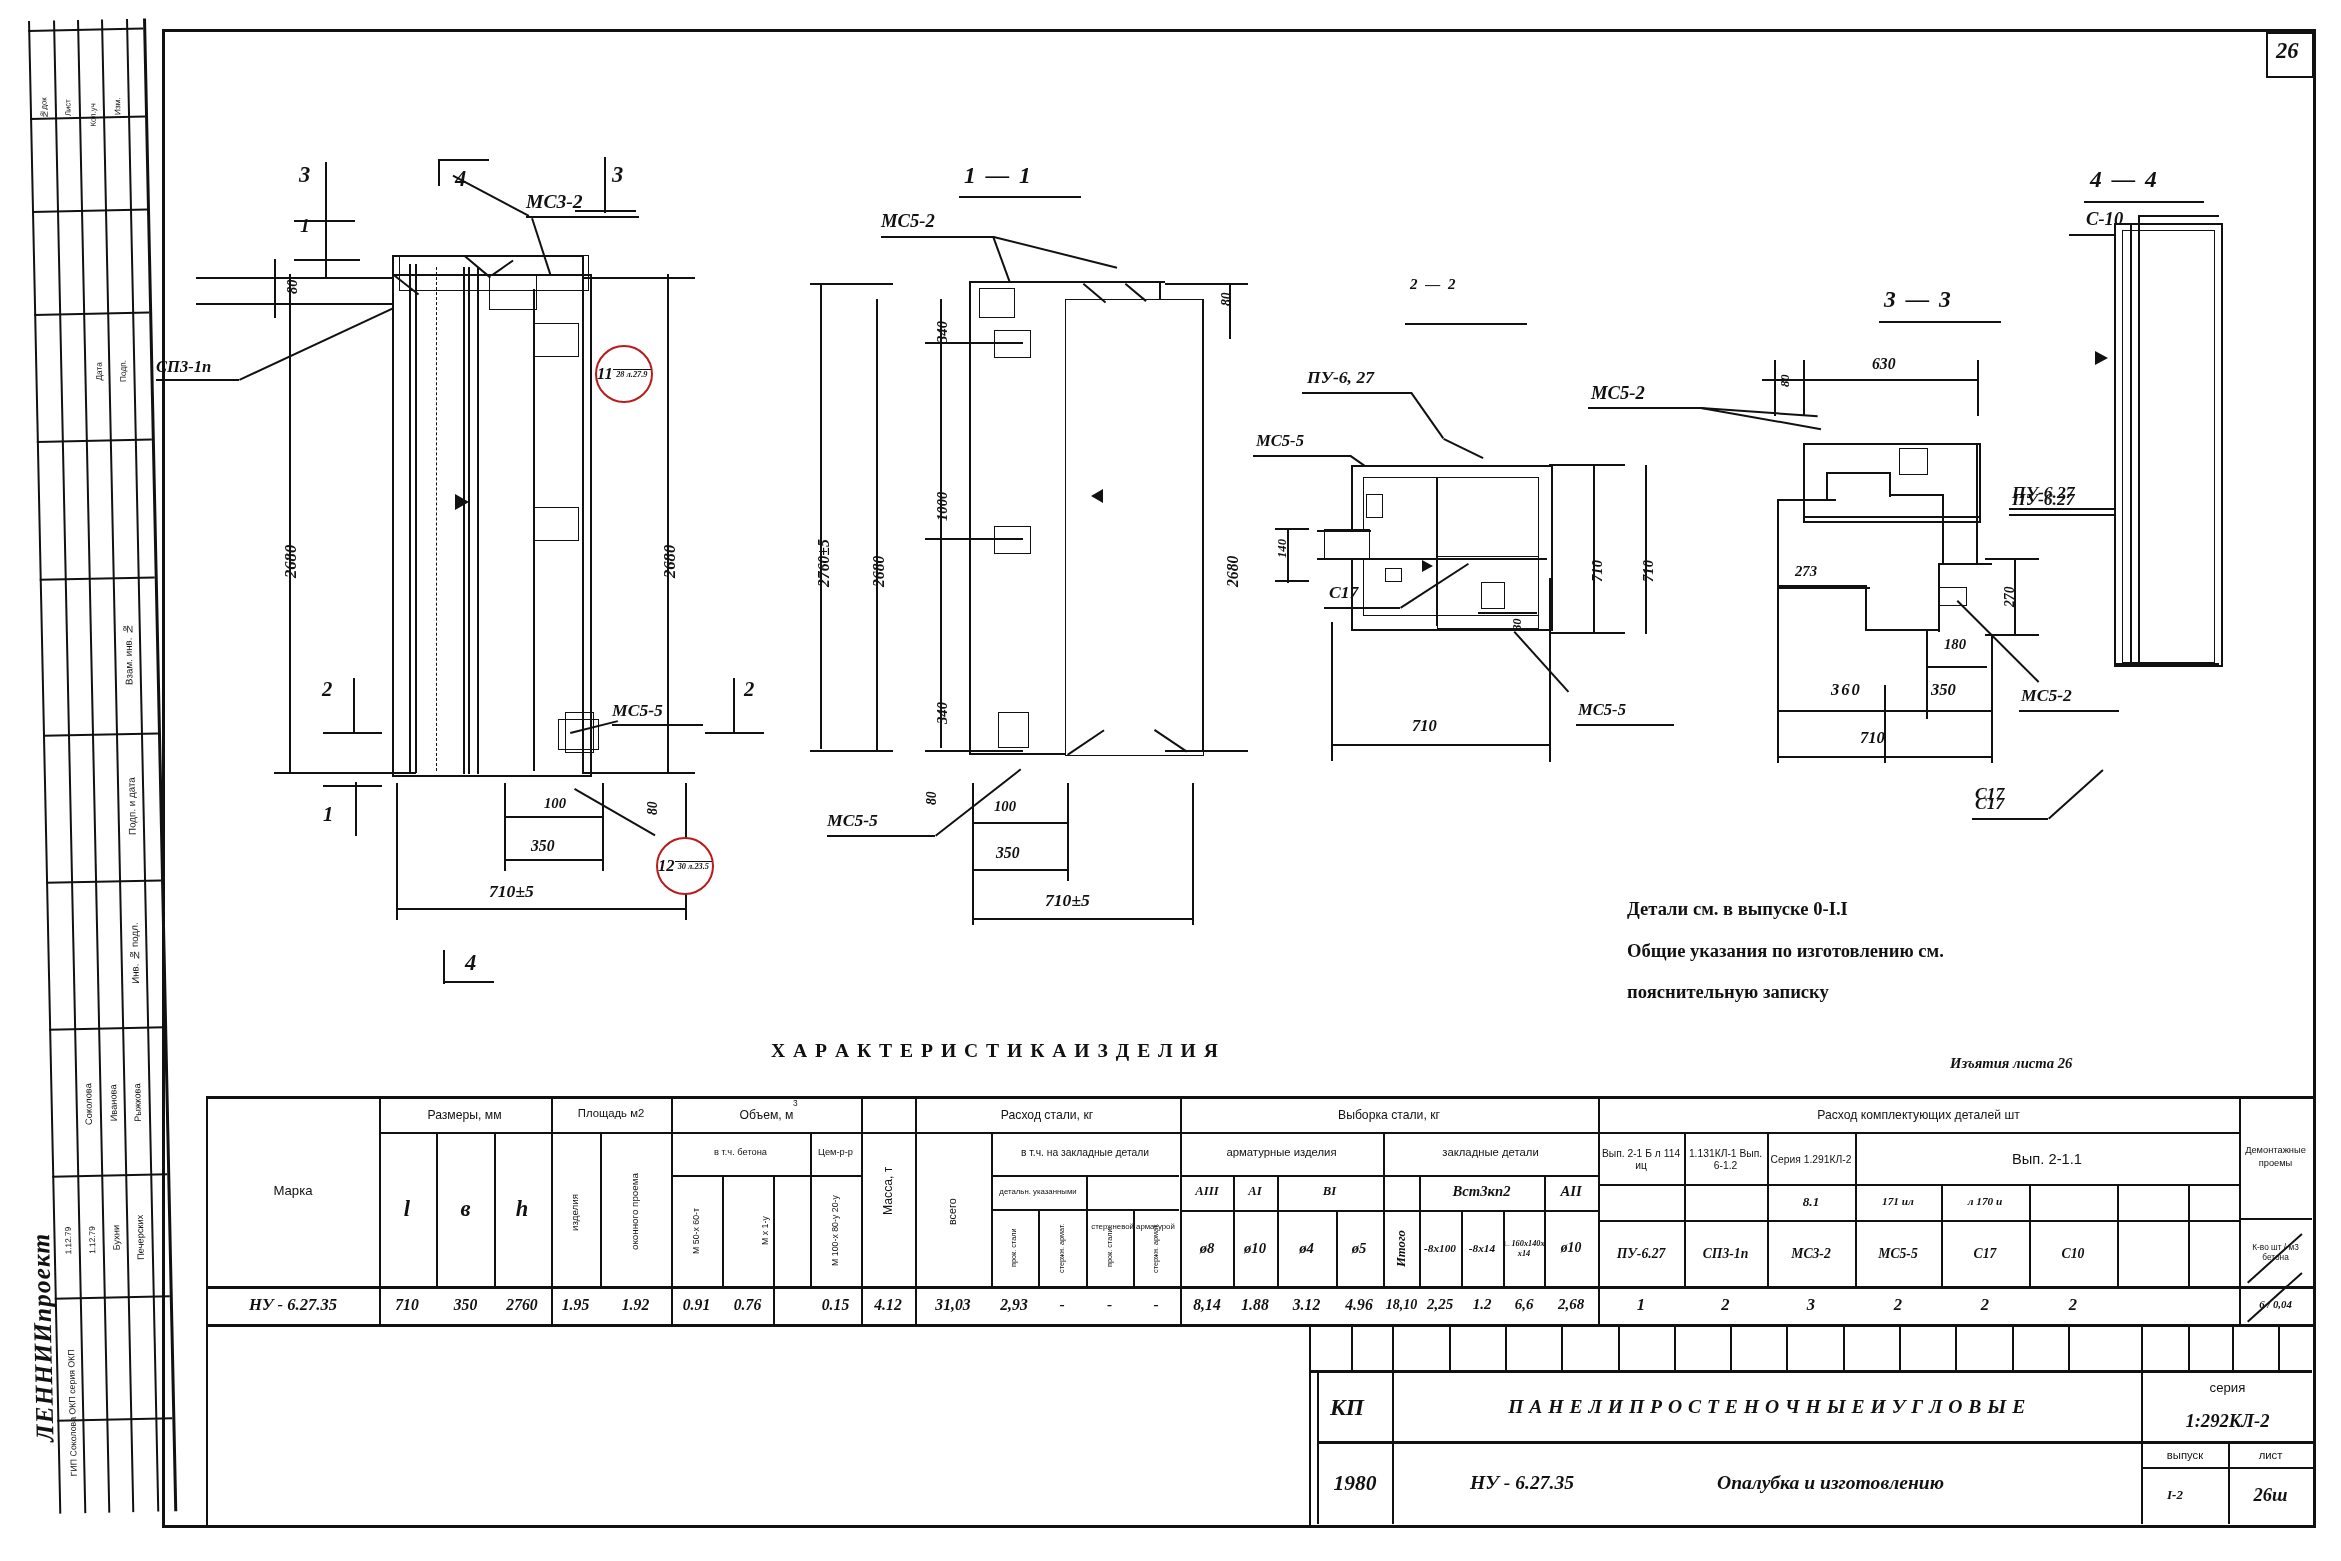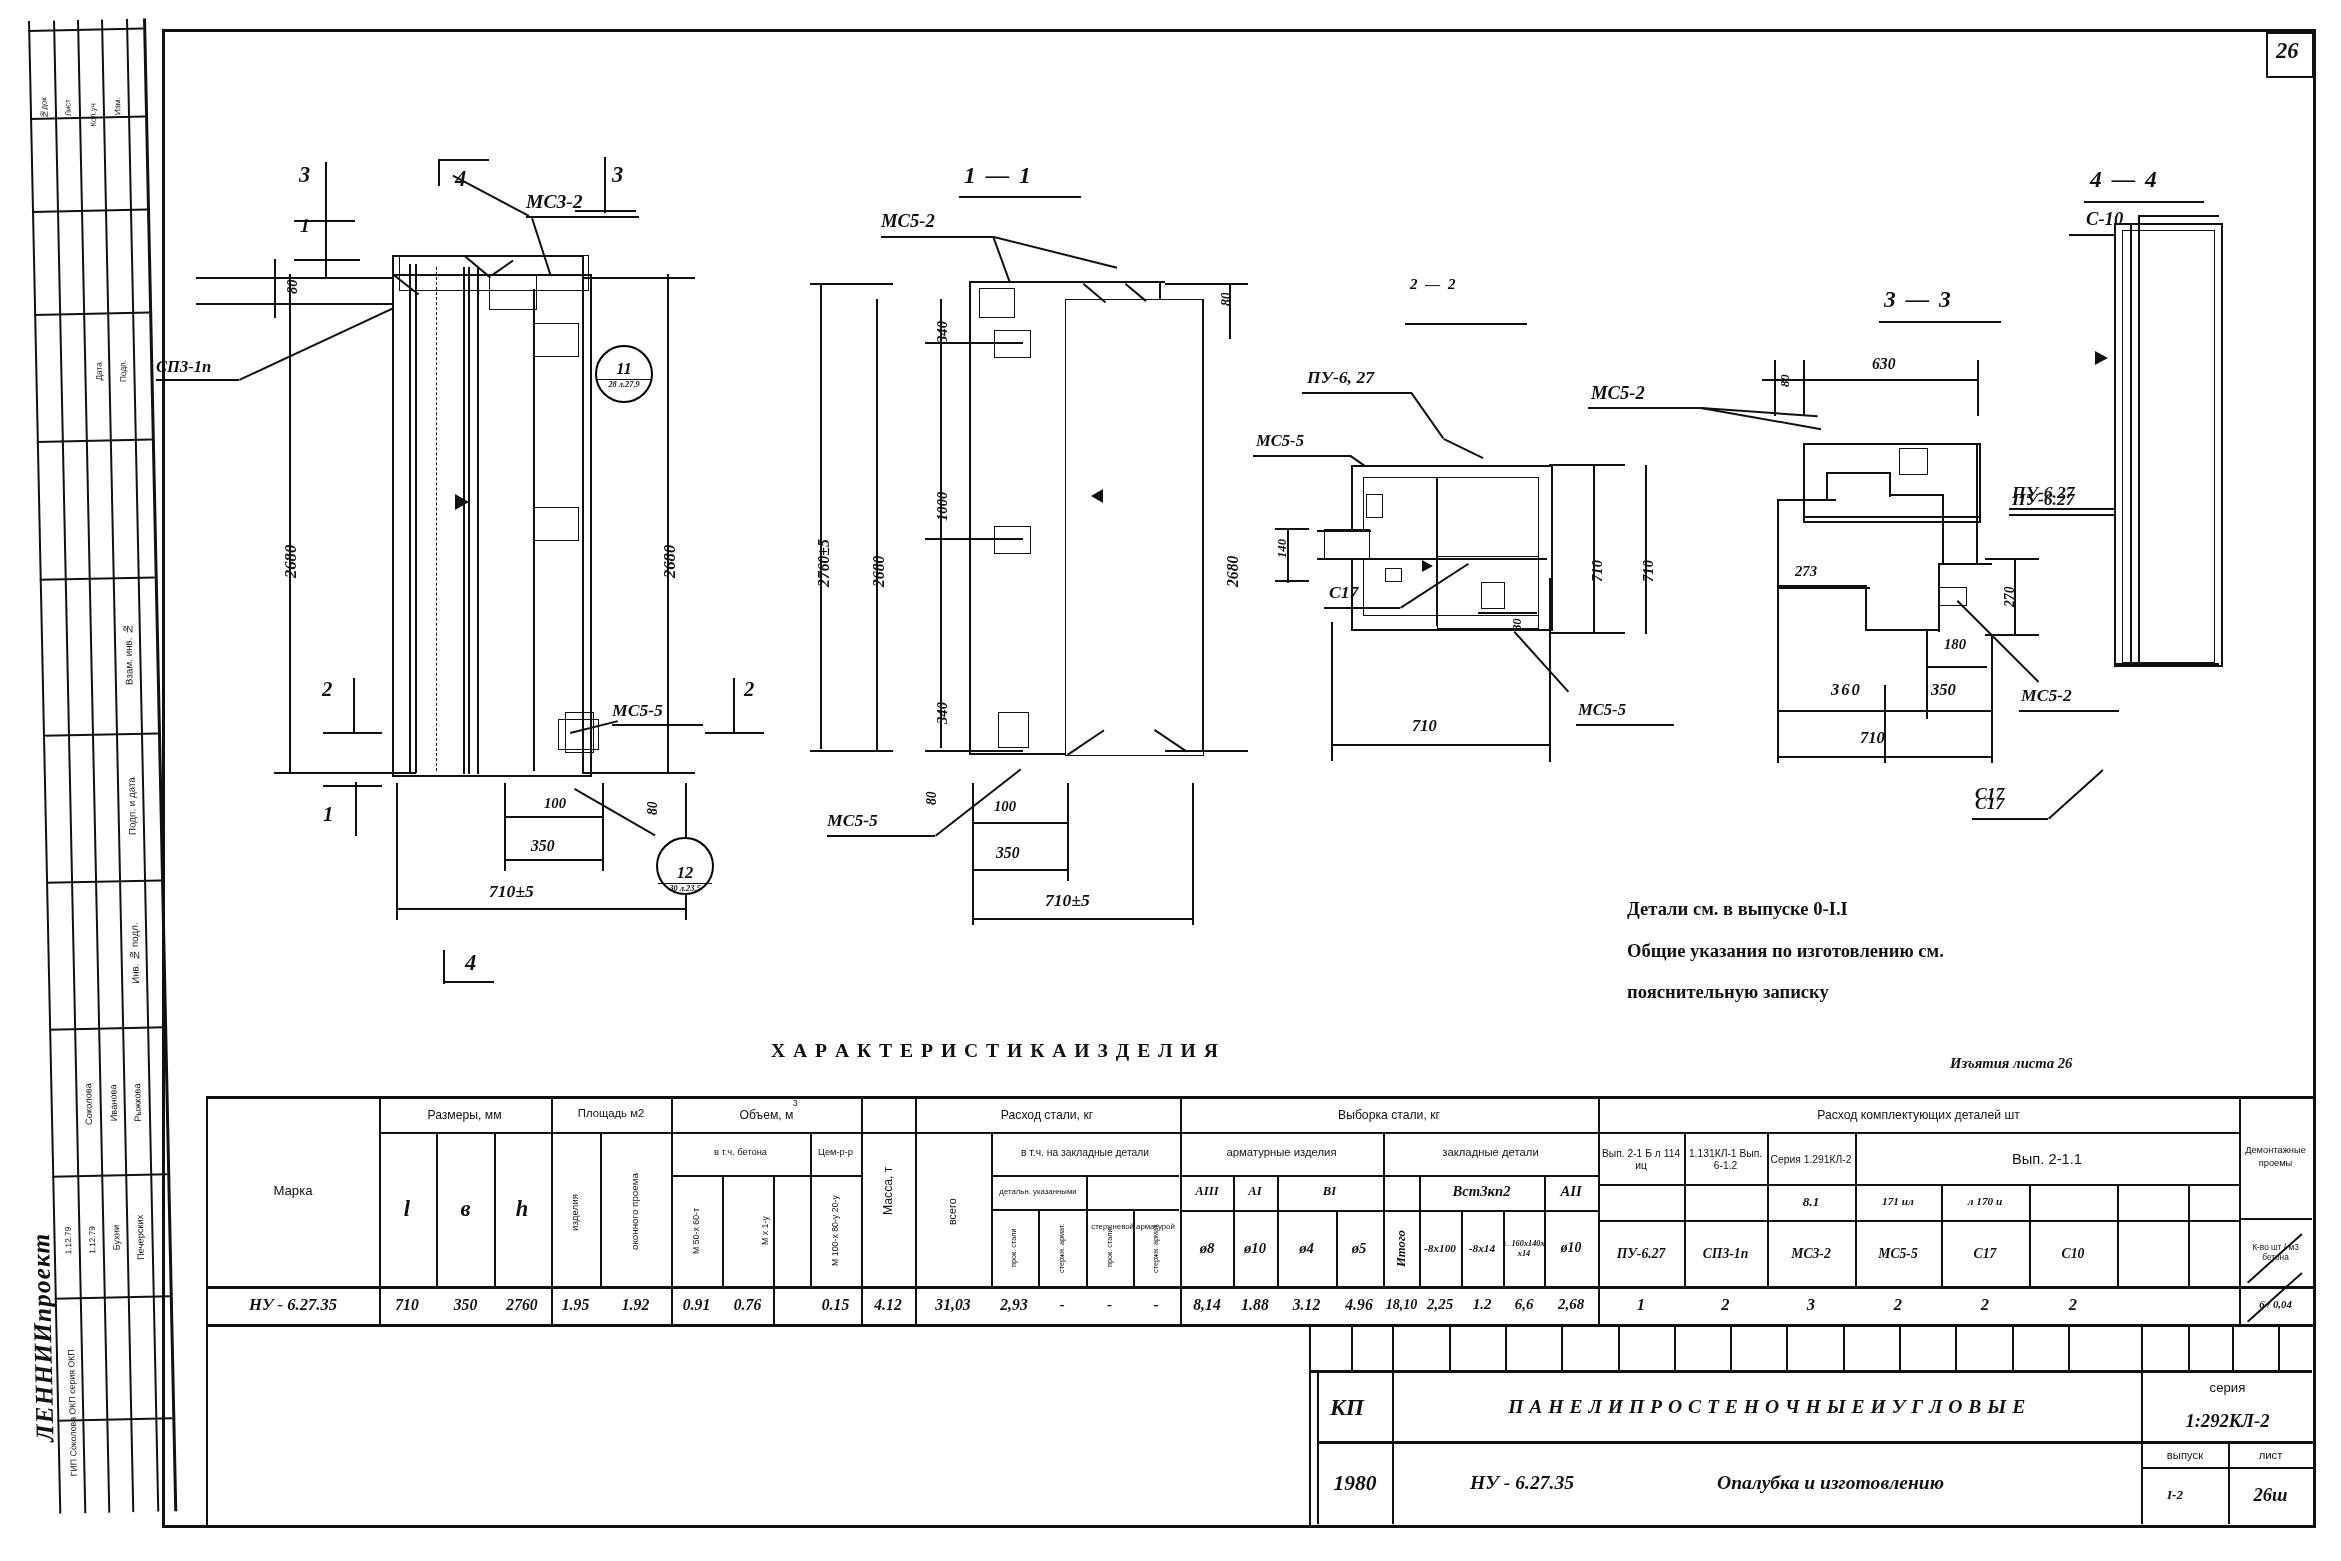--- a/index.html
+++ b/index.html
@@ -21,21 +21,21 @@
   .cellv{position:absolute;display:flex;align-items:center;justify-content:center;text-align:center;color:#111;writing-mode:vertical-rl;transform:rotate(180deg);line-height:1.05;}
 
   
   .frame{position:absolute;border:2px solid #111;}
 
   
   .solid{position:absolute;border:2px solid #111;background:#fff;}
   .thin{position:absolute;border:1px solid #111;background:transparent;}
   .dash{position:absolute;border-left:1.5px dashed #111;}
 
-  .bubble{position:absolute;border:2px solid #000000;border-radius:50%;display:flex;flex-direction:column;
+  .bubble{position:absolute;border:2px solid #b91c1c;border-radius:50%;display:flex;flex-direction:row;
           align-items:center;justify-content:center;background:#fff;color:#111;}
   .bubble .top{font-weight:bold;}
   .bubble .bot{border-top:1.5px solid #111;width:100%;text-align:center;font-size:9.3px;}
 
   .secmark{position:absolute;color:#111;font-weight:bold;}
 
   .tbl-txt{font-size:9.3px;font-family:"Liberation Sans",sans-serif;}
 </style>
 </head>
 <body>

